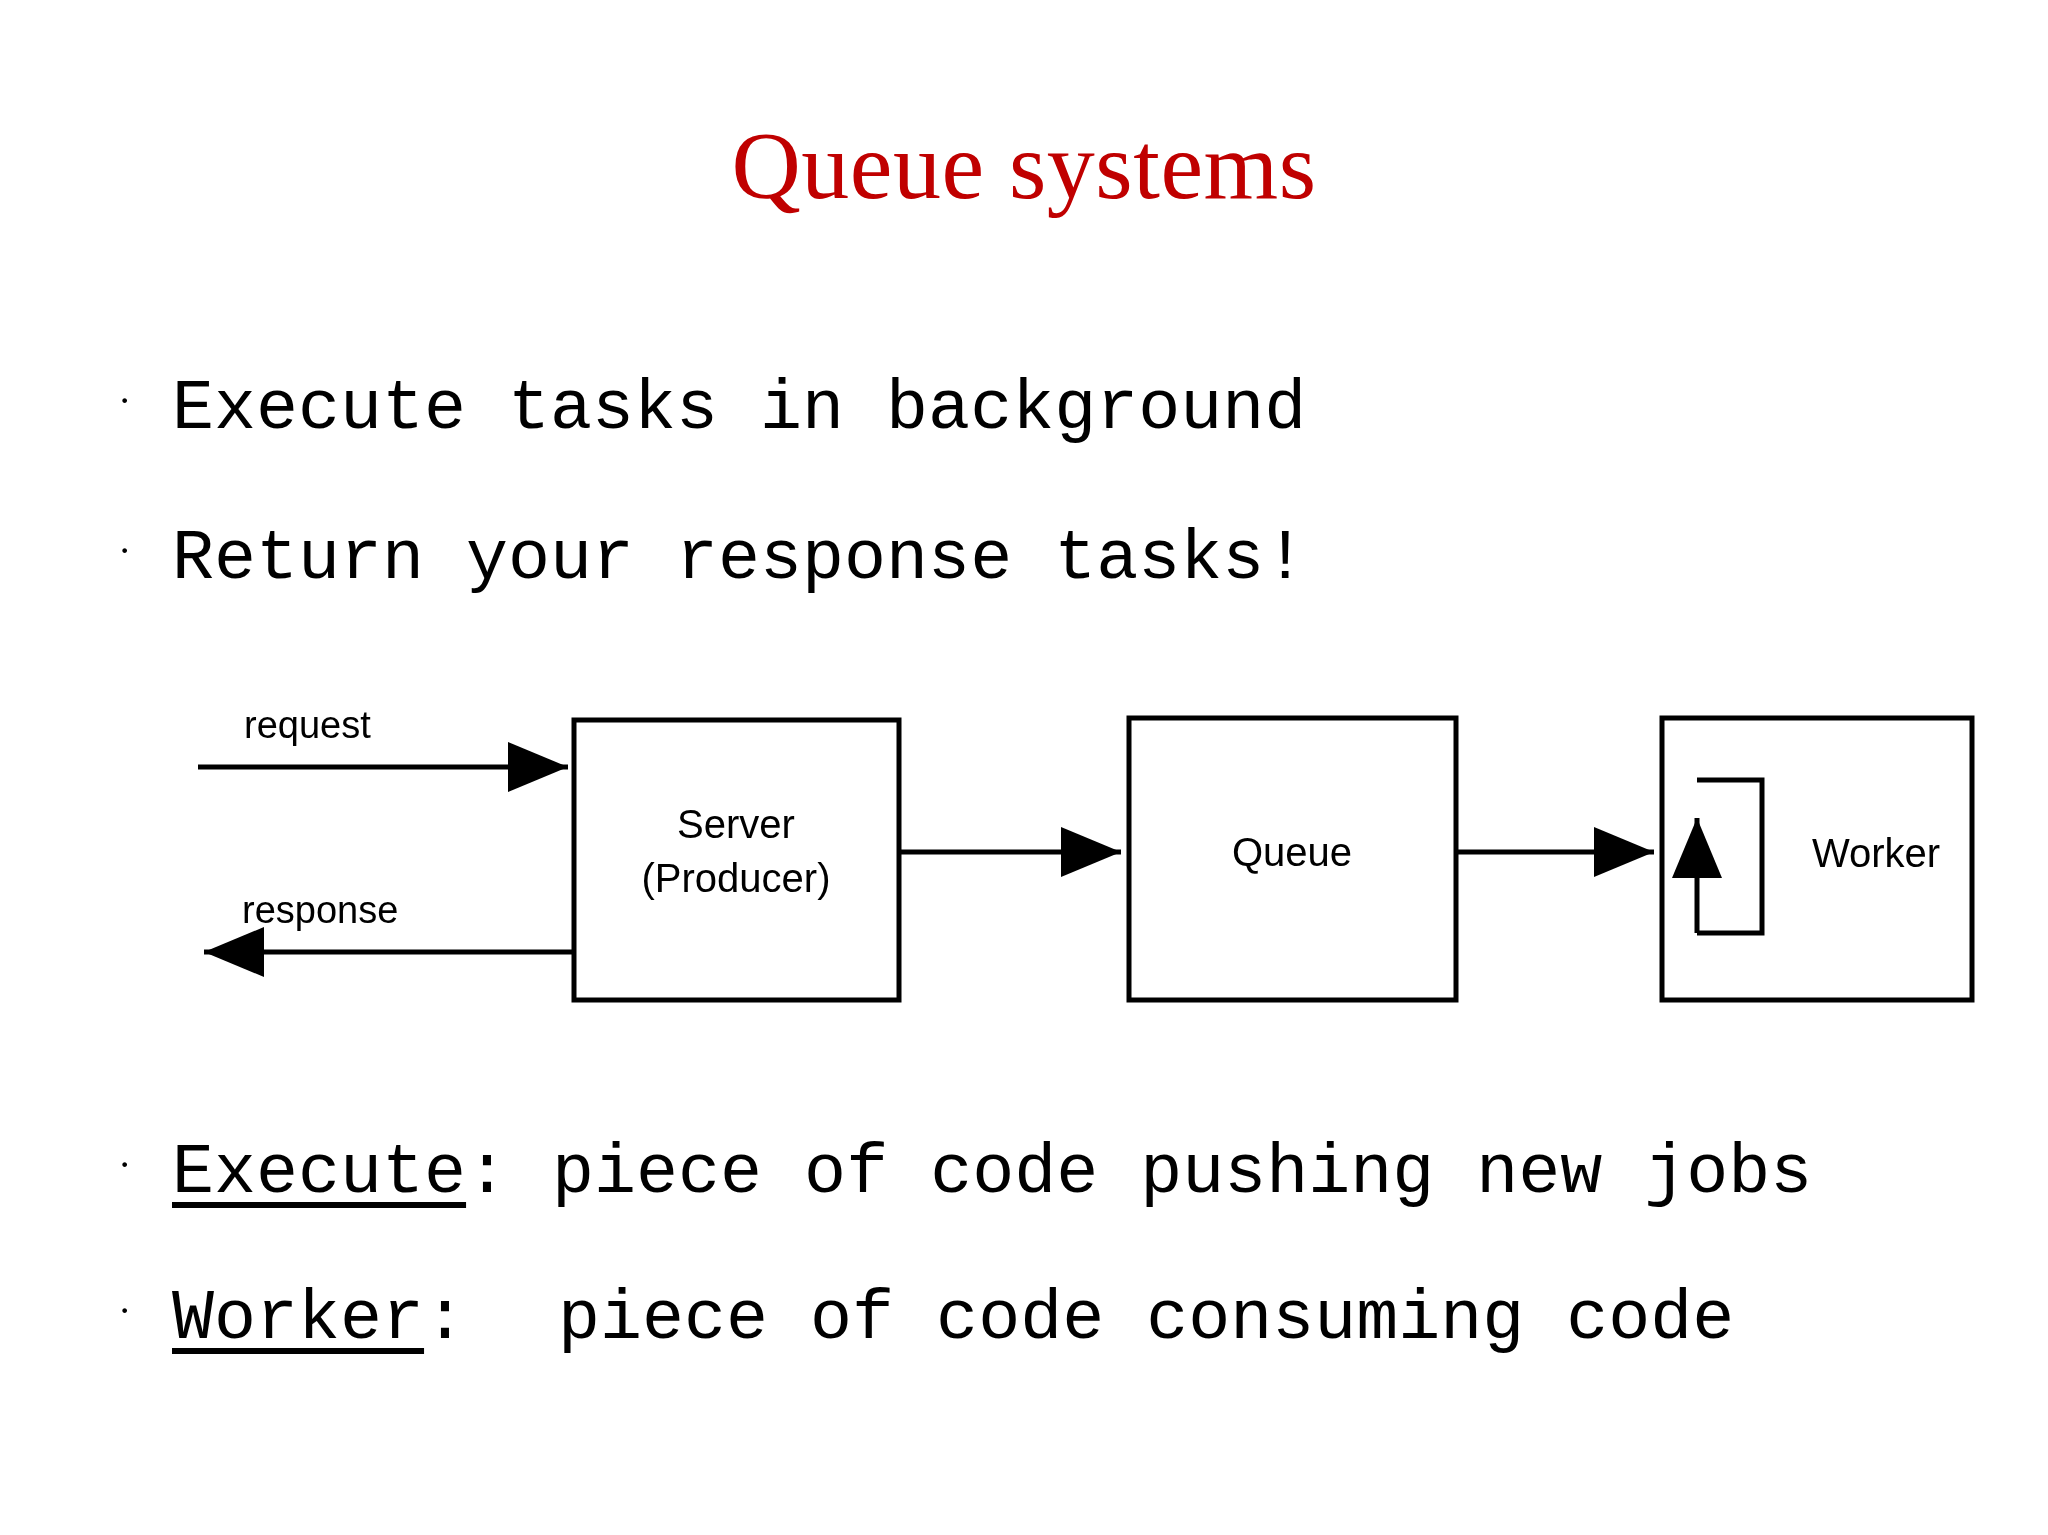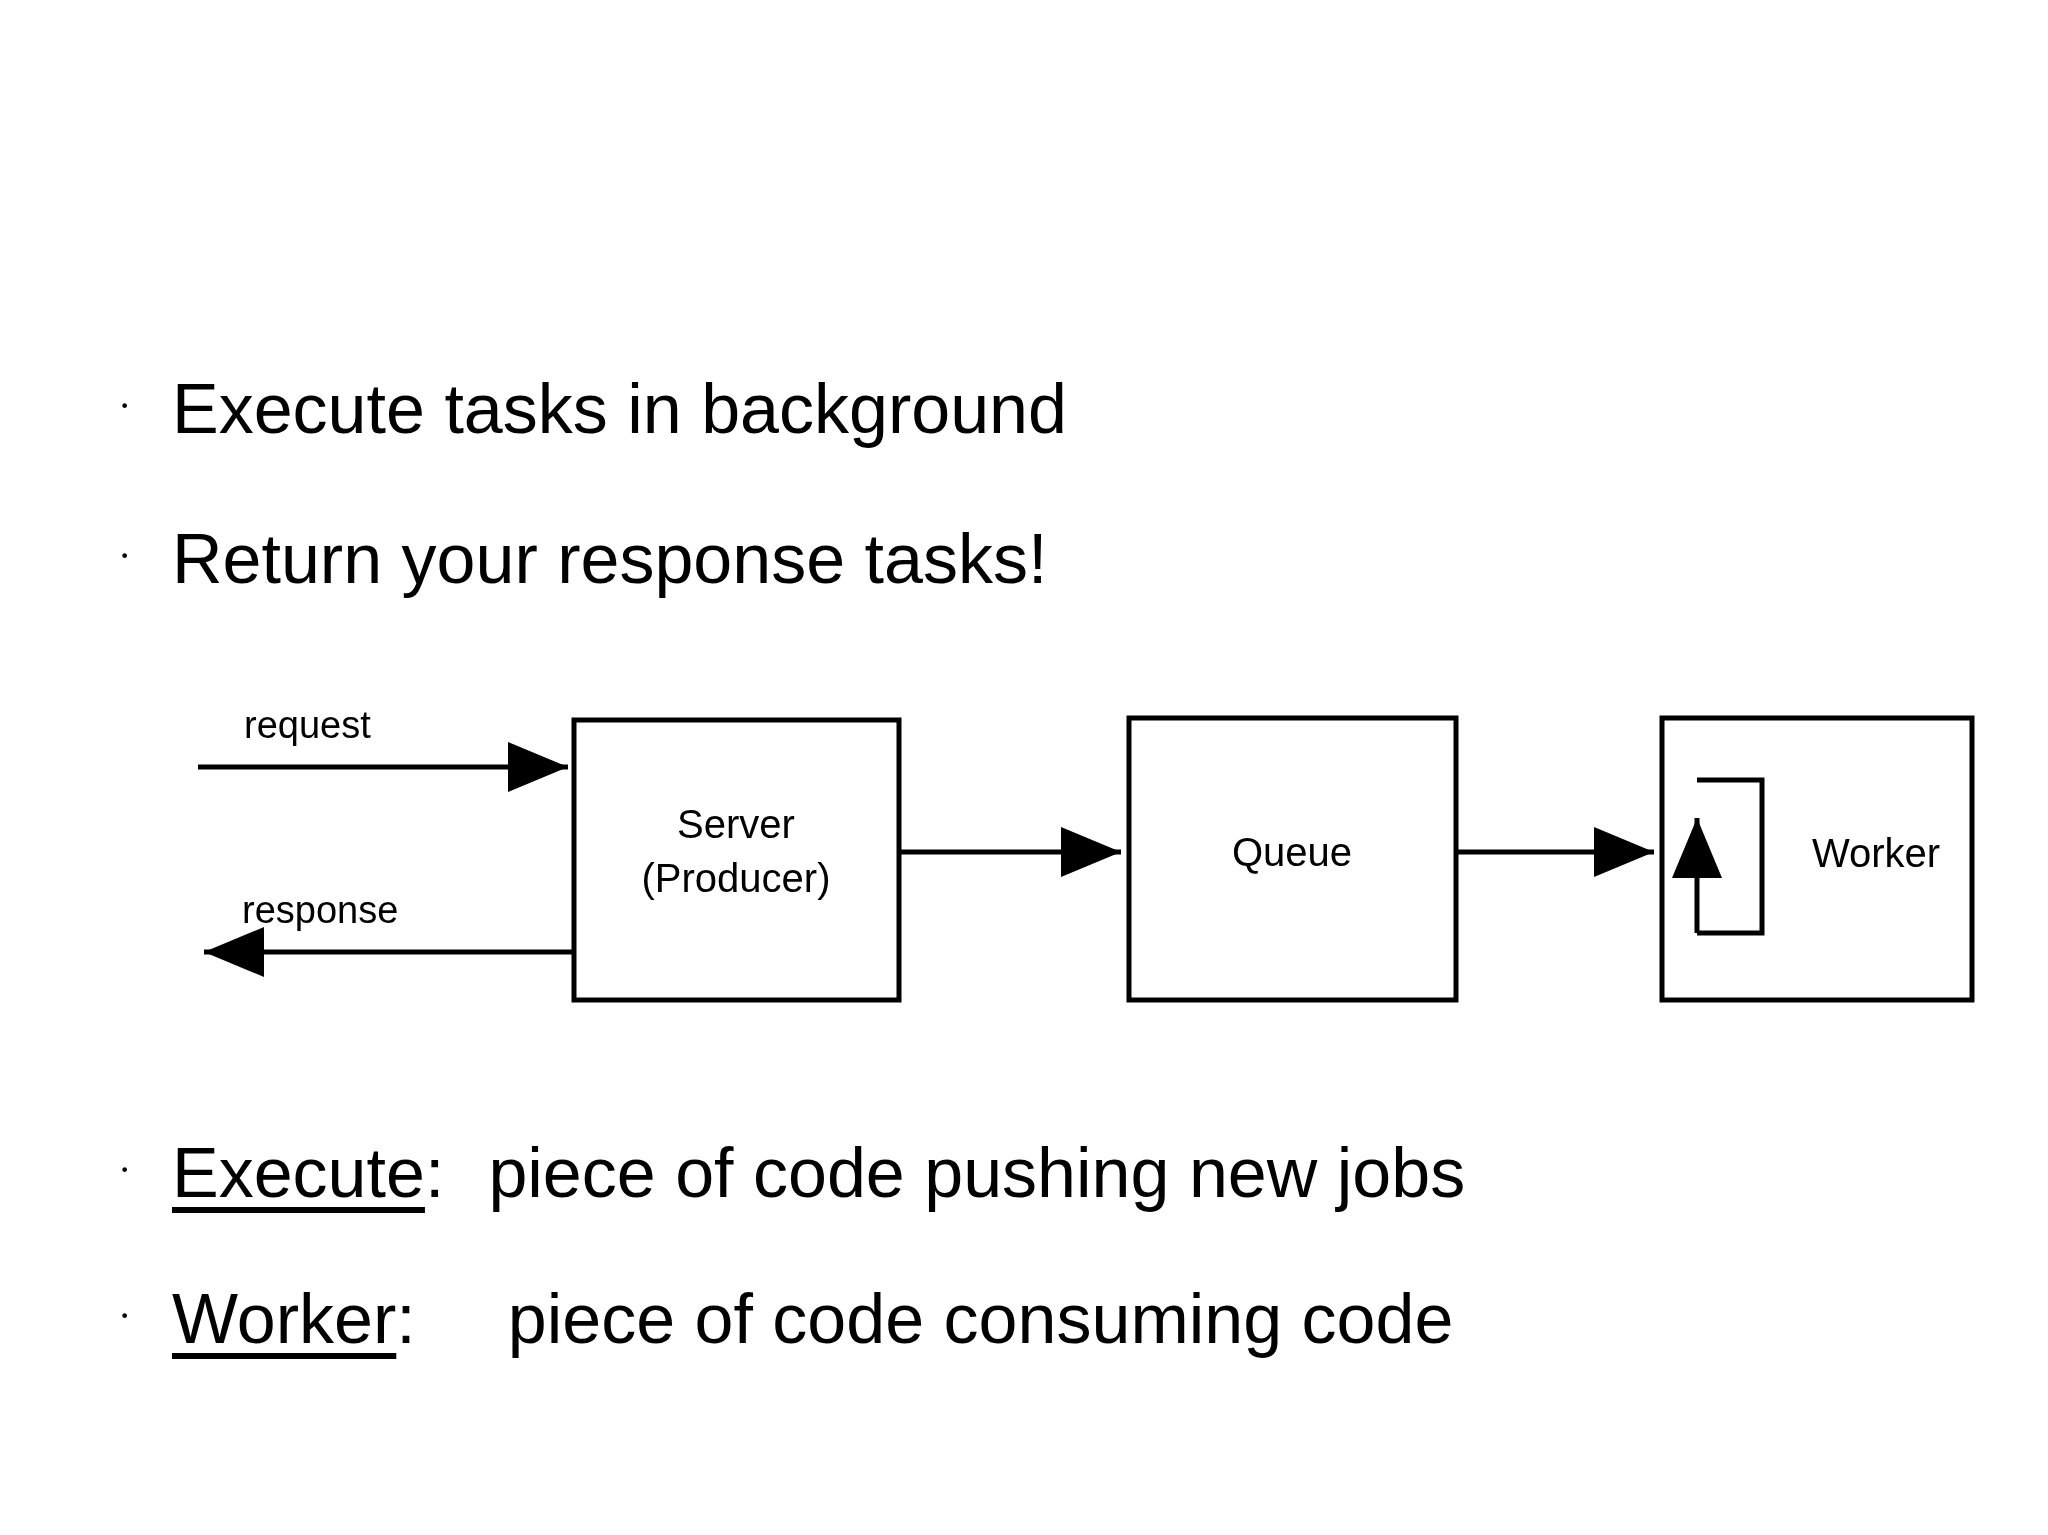--- a/index.html
+++ b/index.html
@@ -49,21 +49,21 @@
     width: 54px;
     flex: 0 0 54px;
     font-size: 40px;
     line-height: 1;
     color: #000;
     text-align: left;
     position: relative;
     top: -14px;
   }
   .bullet-text {
-    font-family: Liberation Sans, sans-serif;
+    font-family: Liberation Mono, monospace;
     font-size: 70px;
     line-height: 1.05;
     color: #000;
   }
 
   .b-top1 { top: 373px; left: 118px; }
   .b-top2 { top: 523px; left: 118px; }
   .b-bot1 { top: 1137px; left: 118px; }
   .b-bot2 { top: 1283px; left: 118px; }
 
@@ -94,20 +94,21 @@
     font-family: "Liberation Sans", "DejaVu Sans", sans-serif;
     font-size: 40px;
     fill: #000000;
   }
 </style>
 </head>
 <body>
 
 <div class="slide">
 
+  <div class="slide-title">Queue systems</div>
 
   <div class="bullet-row b-top1">
     <span class="bullet-mark">·</span>
     <span class="bullet-text">Execute tasks in background</span>
   </div>
 
   <div class="bullet-row b-top2">
     <span class="bullet-mark">·</span>
     <span class="bullet-text">Return your response tasks!</span>
   </div>

